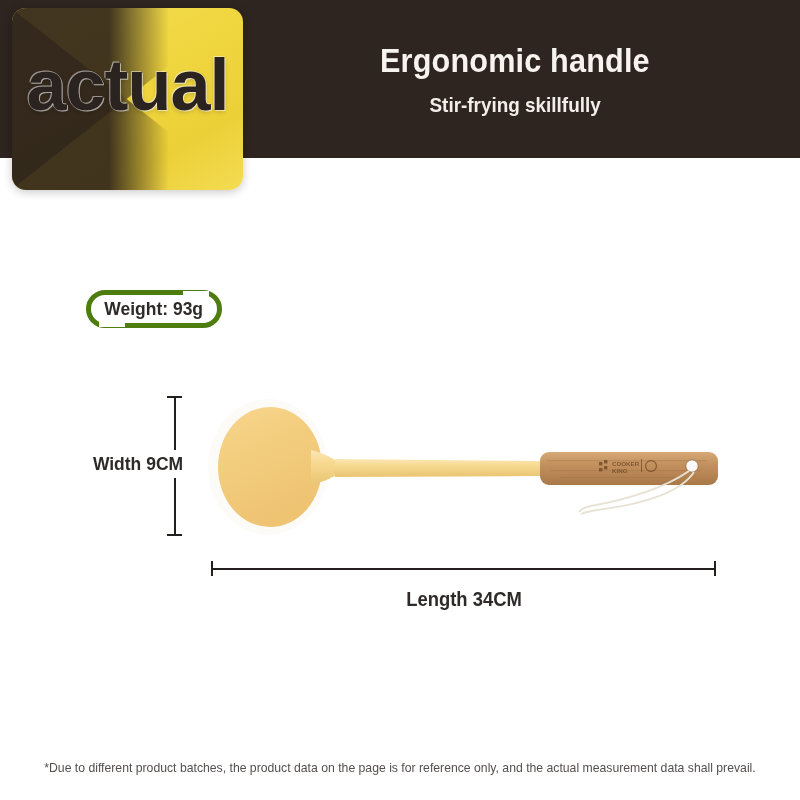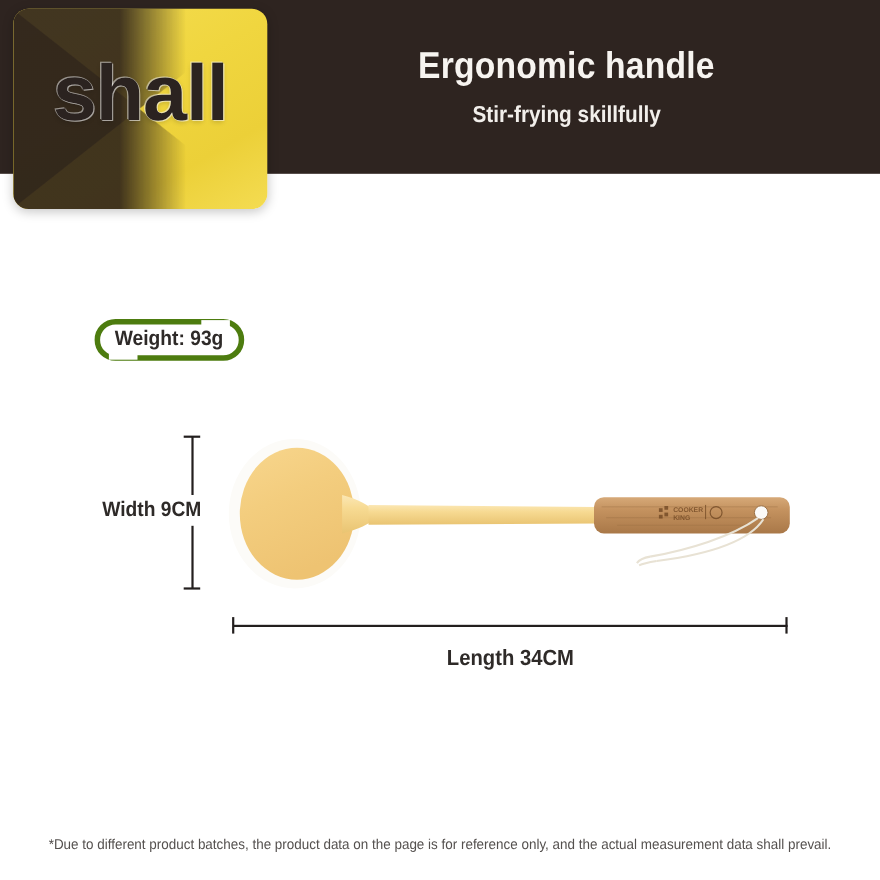--- a/index.html
+++ b/index.html
@@ -255,21 +255,21 @@
 
   <div class="header-bar">
     <div class="header-text-block">
       <div class="header-title">Ergonomic handle</div>
       <div class="header-subtitle">Stir-frying skillfully</div>
     </div>
   </div>
 
   <div class="badge">
     <div class="badge-notch"></div>
-    <div class="badge-label">shall</div>
+    <div class="badge-label">actual</div>
   </div>
 
   <div class="weight-pill">
     <span class="weight-text">Weight: 93g</span>
   </div>
 
   <div class="product">
     <svg width="540" height="175" viewBox="0 0 540 175" xmlns="http://www.w3.org/2000/svg">
       <defs>
         <linearGradient id="headGrad" x1="0" y1="0" x2="0.4" y2="1">

